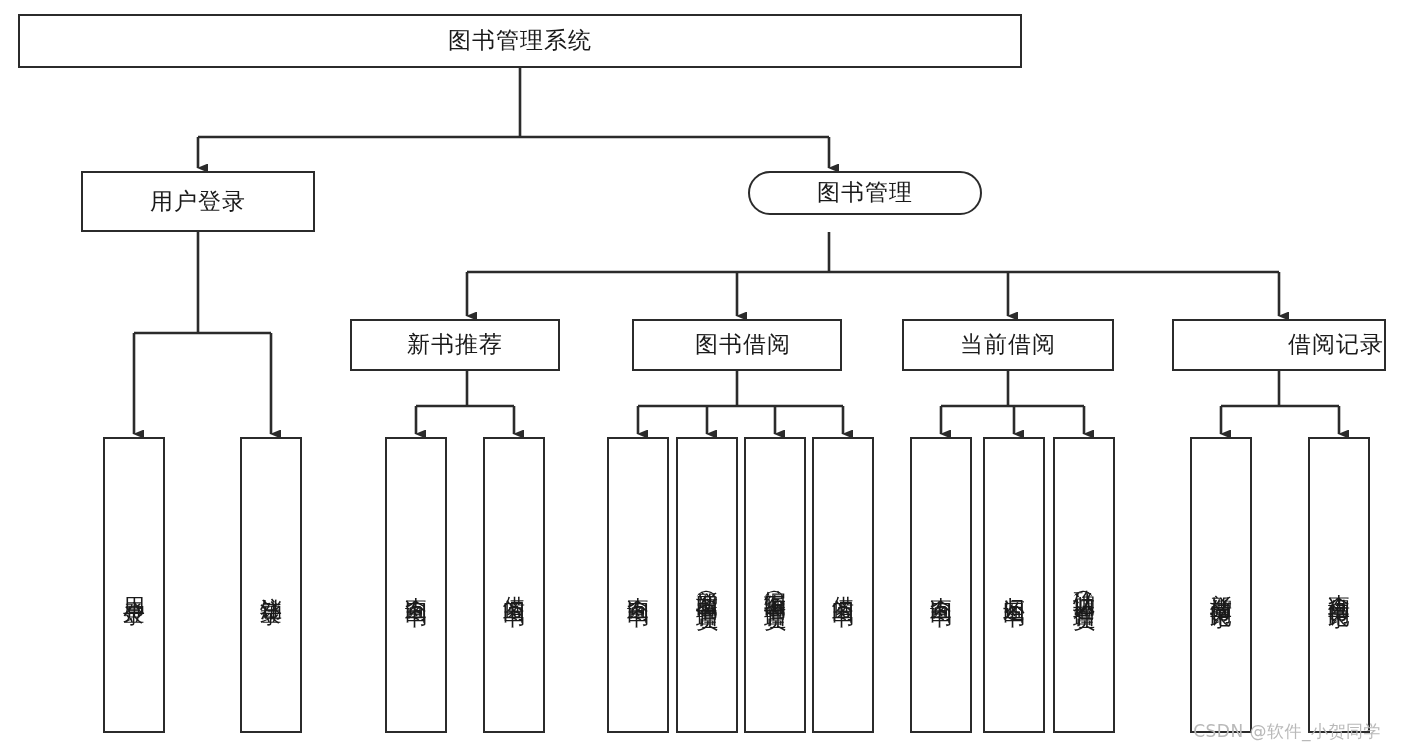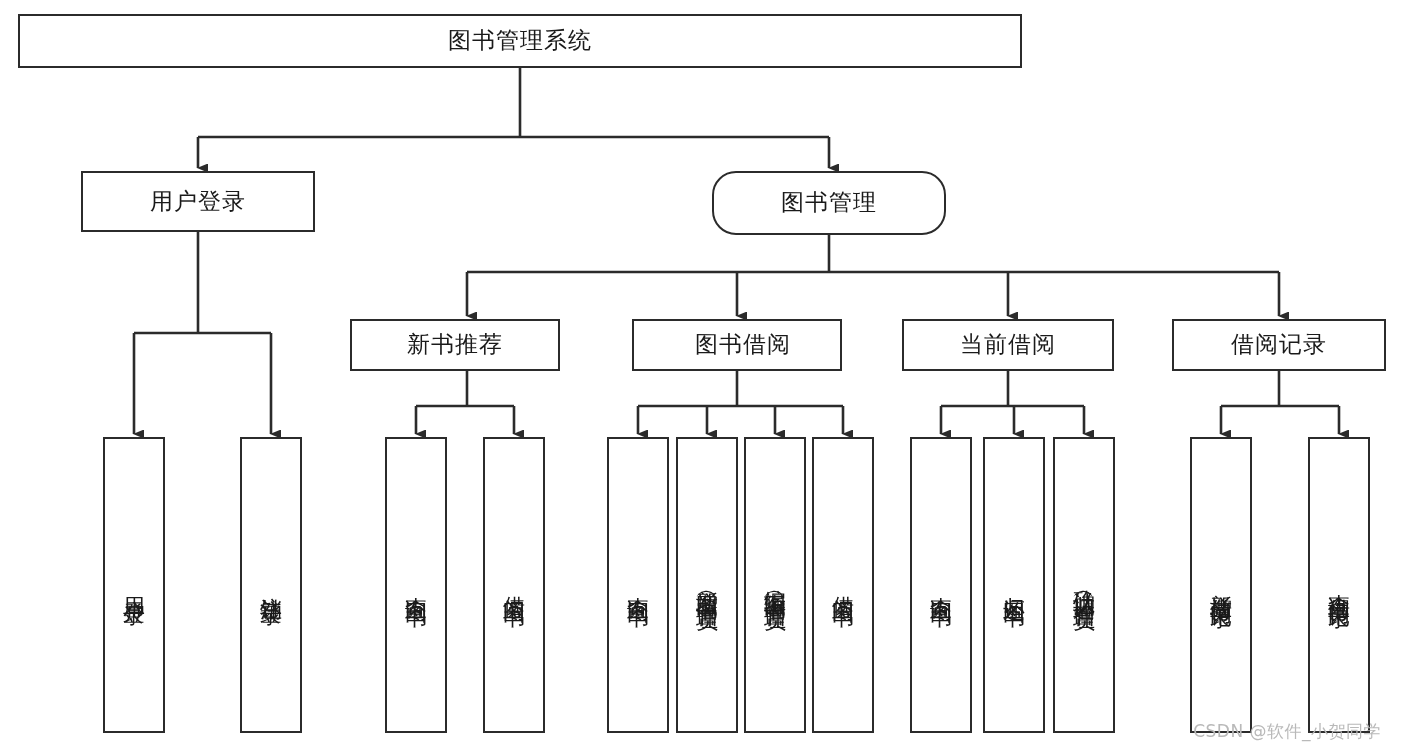--- a/index.html
+++ b/index.html
@@ -121,21 +121,21 @@
       </div>
       <div class="node horiz" style="left: 81px; top: 171px; width: 234px; height: 61px;">
         <span class="label">用户登录</span>
       </div>
       <div class="node vert" style="left: 103px; top: 437px; width: 62px; height: 296px;">
         <span class="label">用户登录</span>
       </div>
       <div class="node vert" style="left: 240px; top: 437px; width: 62px; height: 296px;">
         <span class="label">注销登录</span>
       </div>
-      <div class="node horiz" style="left: 712px; top: 171px; width: 234px; height: 64px; border-radius: 24px;">
+      <div class="node horiz" style="left: 748px; top: 171px; width: 234px; height: 44px; border-radius: 24px;">
         <span class="label">图书管理</span>
       </div>
       <div class="node horiz" style="left: 350px; top: 319px; width: 210px; height: 52px;">
         <span class="label">新书推荐</span>
       </div>
       <div class="node vert" style="left: 385px; top: 437px; width: 62px; height: 296px;">
         <span class="label">查询图书</span>
       </div>
       <div class="node vert" style="left: 483px; top: 437px; width: 62px; height: 296px;">
         <span class="label">借阅图书</span>
@@ -160,21 +160,21 @@
       </div>
       <div class="node vert" style="left: 910px; top: 437px; width: 62px; height: 296px;">
         <span class="label">查询图书</span>
       </div>
       <div class="node vert" style="left: 983px; top: 437px; width: 62px; height: 296px;">
         <span class="label">归还图书</span>
       </div>
       <div class="node vert" style="left: 1053px; top: 437px; width: 62px; height: 296px;">
         <span class="label">确认归还（管理员）</span>
       </div>
-      <div class="node horiz" style="left: 1172px; top: 319px; width: 214px; height: 52px;">
+      <div class="node horiz" style="left: 1172px; top: 319px; width: 214px; height: 52px; justify-content: flex-end;">
         <span class="label">借阅记录</span>
       </div>
       <div class="node vert" style="left: 1190px; top: 437px; width: 62px; height: 296px;">
         <span class="label">新增借阅记录</span>
       </div>
       <div class="node vert" style="left: 1308px; top: 437px; width: 62px; height: 296px;">
         <span class="label">查询借阅记录</span>
       </div>
     </div>
 

